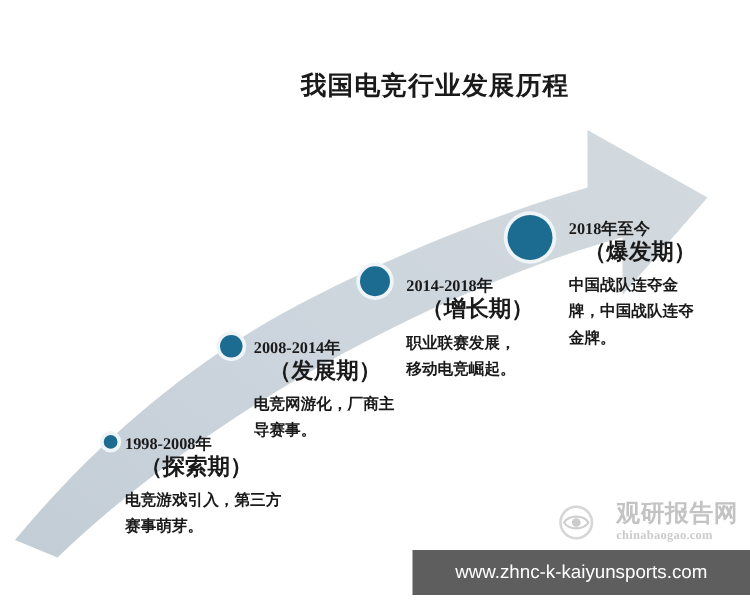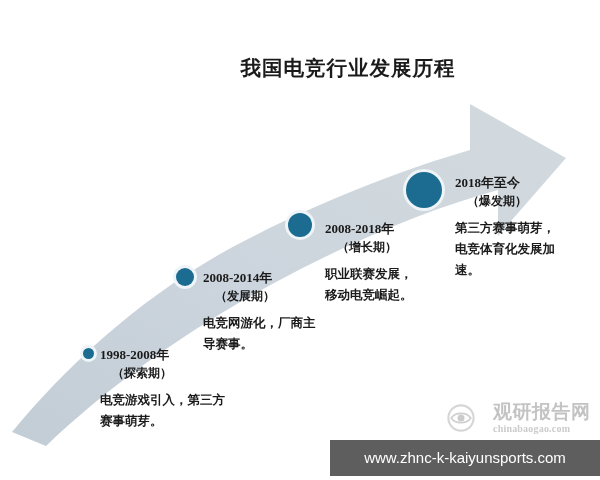--- a/index.html
+++ b/index.html
@@ -80,21 +80,21 @@
   }
   .ms-period {
     font-family: "Liberation Serif", "DejaVu Serif", serif;
     font-size: 13px;
     font-weight: 700;
     line-height: 19px;
     white-space: nowrap;
   }
   .ms-phase {
     font-family: "Liberation Serif", "DejaVu Serif", serif;
-    font-size: 12px;
+    font-size: 18px;
     font-weight: 700;
     line-height: 19px;
     white-space: nowrap;
     padding-left: 12px;
   }
   .ms-body {
     font-family: "Liberation Serif", "DejaVu Serif", serif;
     font-size: 12.5px;
     font-weight: 700;
     line-height: 21px;
@@ -205,29 +205,29 @@
     <div class="ms-body">电竞游戏引入，第三方赛事萌芽。</div>
   </div>
 
   <div class="milestone m2">
     <div class="ms-period">2008-2014年</div>
     <div class="ms-phase">（发展期）</div>
     <div class="ms-body">电竞网游化，厂商主导赛事。</div>
   </div>
 
   <div class="milestone m3">
-    <div class="ms-period">2008-2018年</div>
+    <div class="ms-period">2014-2018年</div>
     <div class="ms-phase">（增长期）</div>
     <div class="ms-body">职业联赛发展，移动电竞崛起。</div>
   </div>
 
   <div class="milestone m4">
     <div class="ms-period">2018年至今</div>
     <div class="ms-phase">（爆发期）</div>
-    <div class="ms-body">第三方赛事萌芽，电竞体育化发展加速。</div>
+    <div class="ms-body">中国战队连夺金牌，中国战队连夺金牌。</div>
   </div>
 
   <div class="watermark">
     <svg class="wm-mark" viewBox="0 0 40 40">
       <circle cx="20" cy="20" r="18" fill="none" stroke="#cfcfcf" stroke-width="3"></circle>
       <path d="M 6 20 C 12 11, 28 11, 34 20 C 28 29, 12 29, 6 20 Z" fill="none" stroke="#c7c7c7" stroke-width="2.5"></path>
       <circle cx="20" cy="20" r="5" fill="#c2c2c2"></circle>
     </svg>
     <span class="wm-text">
       <span class="wm-cn">观研报告网</span>

